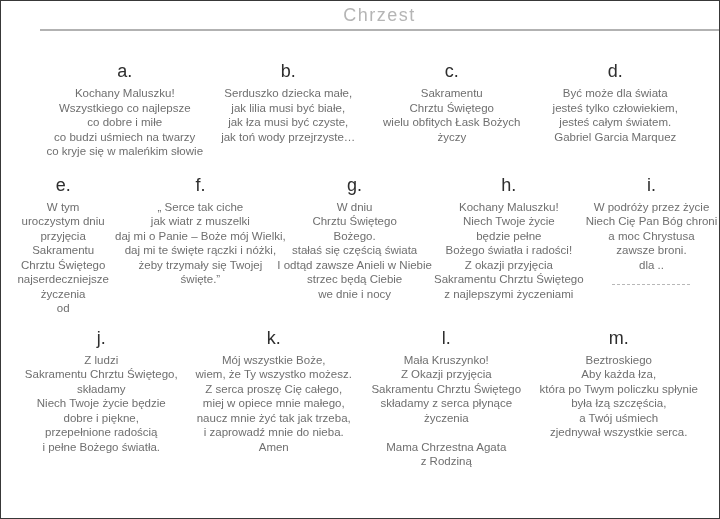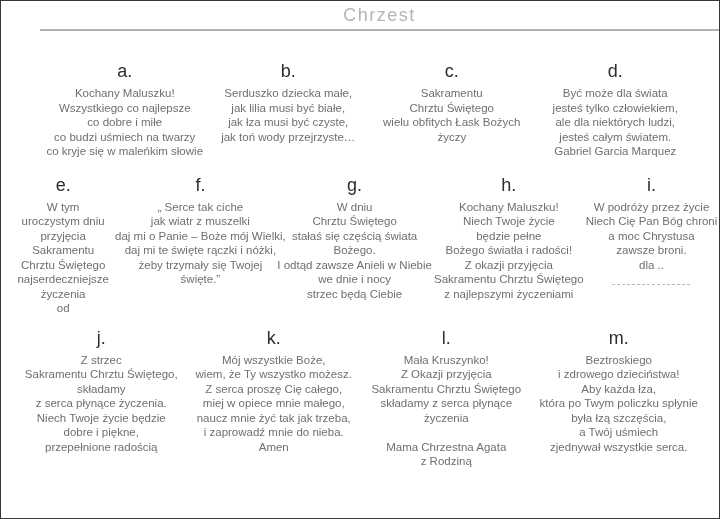--- a/index.html
+++ b/index.html
@@ -94,21 +94,20 @@
           <div class="label">c.</div>
           <div class="line">Sakramentu</div>
           <div class="line">Chrztu Świętego</div>
           <div class="line">wielu obfitych Łask Bożych</div>
           <div class="line">życzy</div>
         </div>
         <div class="block">
           <div class="label">d.</div>
           <div class="line">Być może dla świata</div>
           <div class="line">jesteś tylko człowiekiem,</div>
-          <div class="line">ale dla niektórych ludzi,</div>
           <div class="line">jesteś całym światem.</div>
           <div class="line">Gabriel Garcia Marquez</div>
         </div>
       </div>
       <div class="row row-2">
         <div class="block">
           <div class="label">e.</div>
           <div class="line">W tym</div>
           <div class="line">uroczystym dniu</div>
           <div class="line">przyjęcia</div>
@@ -124,25 +123,25 @@
           <div class="line">jak wiatr z muszelki</div>
           <div class="line">daj mi o Panie – Boże mój Wielki,</div>
           <div class="line">daj mi te święte rączki i nóżki,</div>
           <div class="line">żeby trzymały się Twojej</div>
           <div class="line">święte.”</div>
         </div>
         <div class="block">
           <div class="label">g.</div>
           <div class="line">W dniu</div>
           <div class="line">Chrztu Świętego</div>
+          <div class="line">Bożego.</div>
           <div class="line">stałaś się częścią świata</div>
-          <div class="line">Bożego.</div>
           <div class="line">I odtąd zawsze Anieli w Niebie</div>
+          <div class="line">strzec będą Ciebie</div>
           <div class="line">we dnie i nocy</div>
-          <div class="line">strzec będą Ciebie</div>
         </div>
         <div class="block">
           <div class="label">h.</div>
           <div class="line">Kochany Maluszku!</div>
           <div class="line">Niech Twoje życie</div>
           <div class="line">będzie pełne</div>
           <div class="line">Bożego światła i radości!</div>
           <div class="line">Z okazji przyjęcia</div>
           <div class="line">Sakramentu Chrztu Świętego</div>
           <div class="line">z najlepszymi życzeniami</div>
@@ -153,27 +152,27 @@
           <div class="line">Niech Cię Pan Bóg chroni</div>
           <div class="line">a moc Chrystusa</div>
           <div class="line">zawsze broni.</div>
           <div class="line">dla ..</div>
           <div class="sig-line"></div>
         </div>
       </div>
       <div class="row row-3">
         <div class="block">
           <div class="label">j.</div>
-          <div class="line">Z strzec</div>
+          <div class="line">Z ludzi</div>
           <div class="line">Sakramentu Chrztu Świętego,</div>
           <div class="line">składamy</div>
-          <div class="line">z serca płynące życzenia.</div>
           <div class="line">Niech Twoje życie będzie</div>
           <div class="line">dobre i piękne,</div>
           <div class="line">przepełnione radością</div>
+          <div class="line">i pełne Bożego światła.</div>
         </div>
         <div class="block">
           <div class="label">k.</div>
           <div class="line">Mój wszystkie Boże,</div>
           <div class="line">wiem, że Ty wszystko możesz.</div>
           <div class="line">Z serca proszę Cię całego,</div>
           <div class="line">miej w opiece mnie małego,</div>
           <div class="line">naucz mnie żyć tak jak trzeba,</div>
           <div class="line">i zaprowadź mnie do nieba.</div>
           <div class="line">Amen</div>
@@ -185,21 +184,20 @@
           <div class="line">Sakramentu Chrztu Świętego</div>
           <div class="line">składamy z serca płynące</div>
           <div class="line">życzenia</div>
           <div class="line empty">&nbsp;</div>
           <div class="line">Mama Chrzestna Agata</div>
           <div class="line">z Rodziną</div>
         </div>
         <div class="block">
           <div class="label">m.</div>
           <div class="line">Beztroskiego</div>
-          <div class="line">i zdrowego dzieciństwa!</div>
           <div class="line">Aby każda łza,</div>
           <div class="line">która po Twym policzku spłynie</div>
           <div class="line">była łzą szczęścia,</div>
           <div class="line">a Twój uśmiech</div>
           <div class="line">zjednywał wszystkie serca.</div>
         </div>
       </div>
     </div>
 </div>
 

